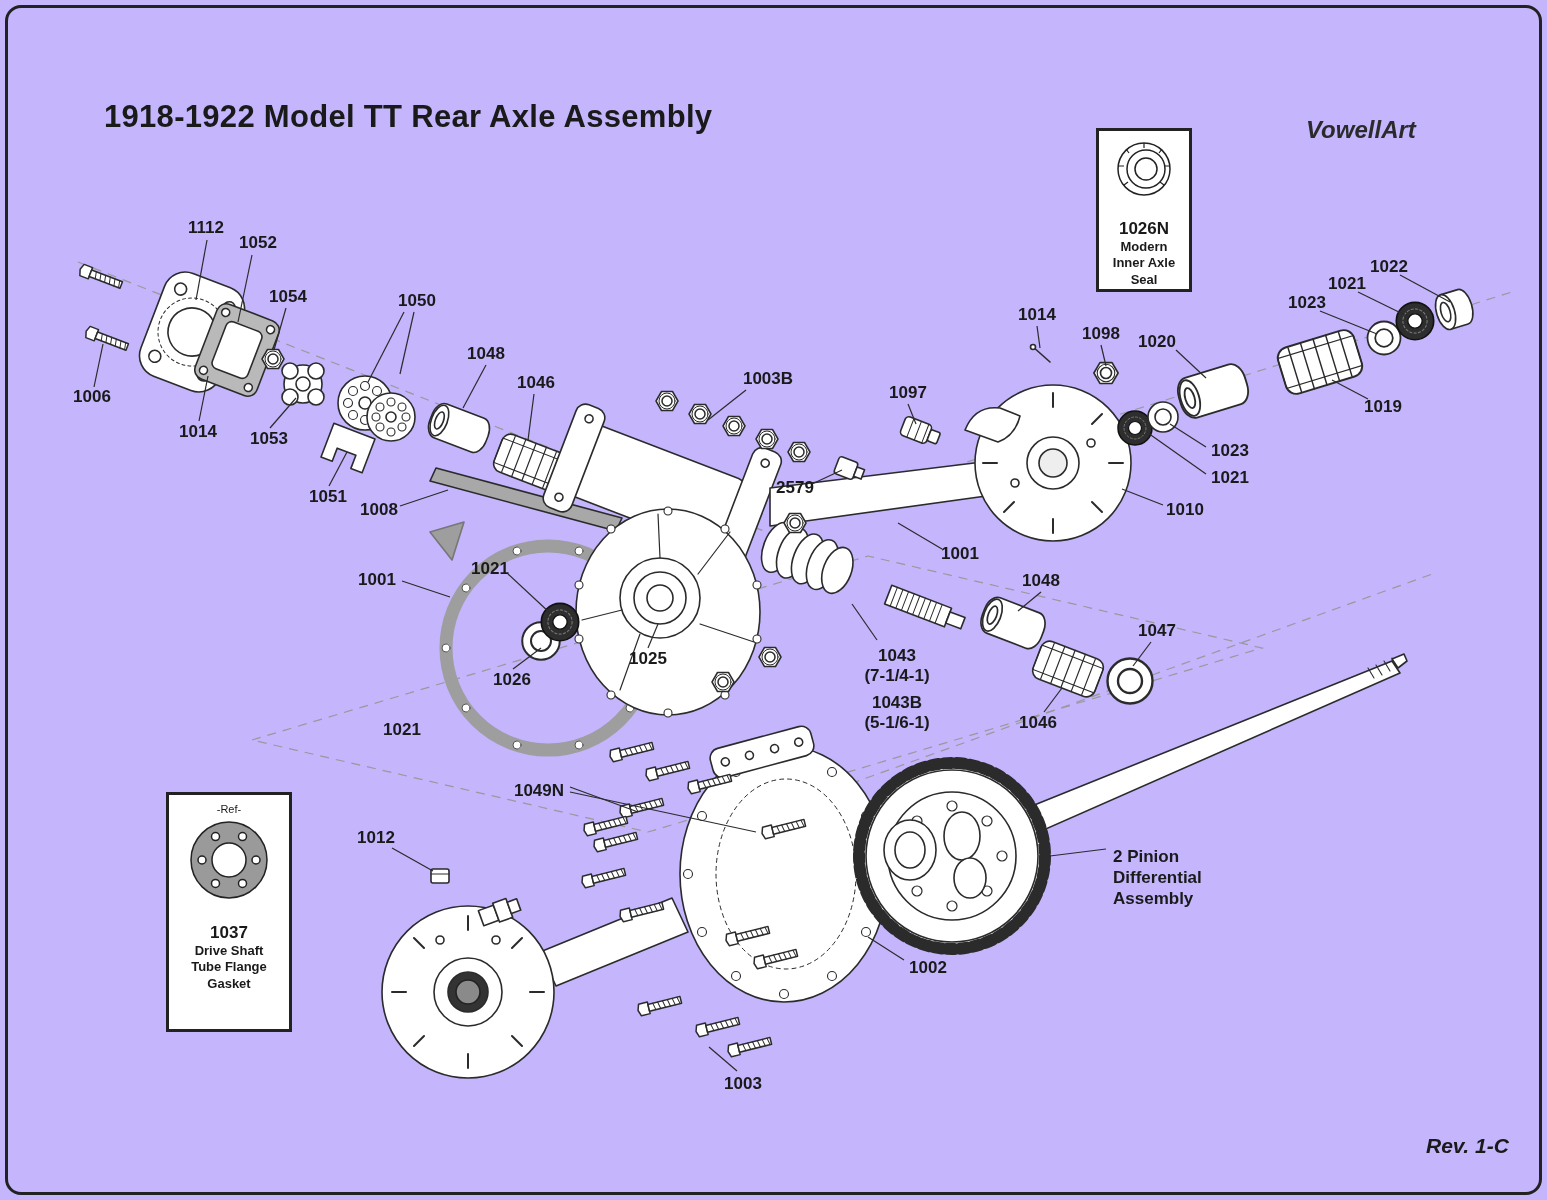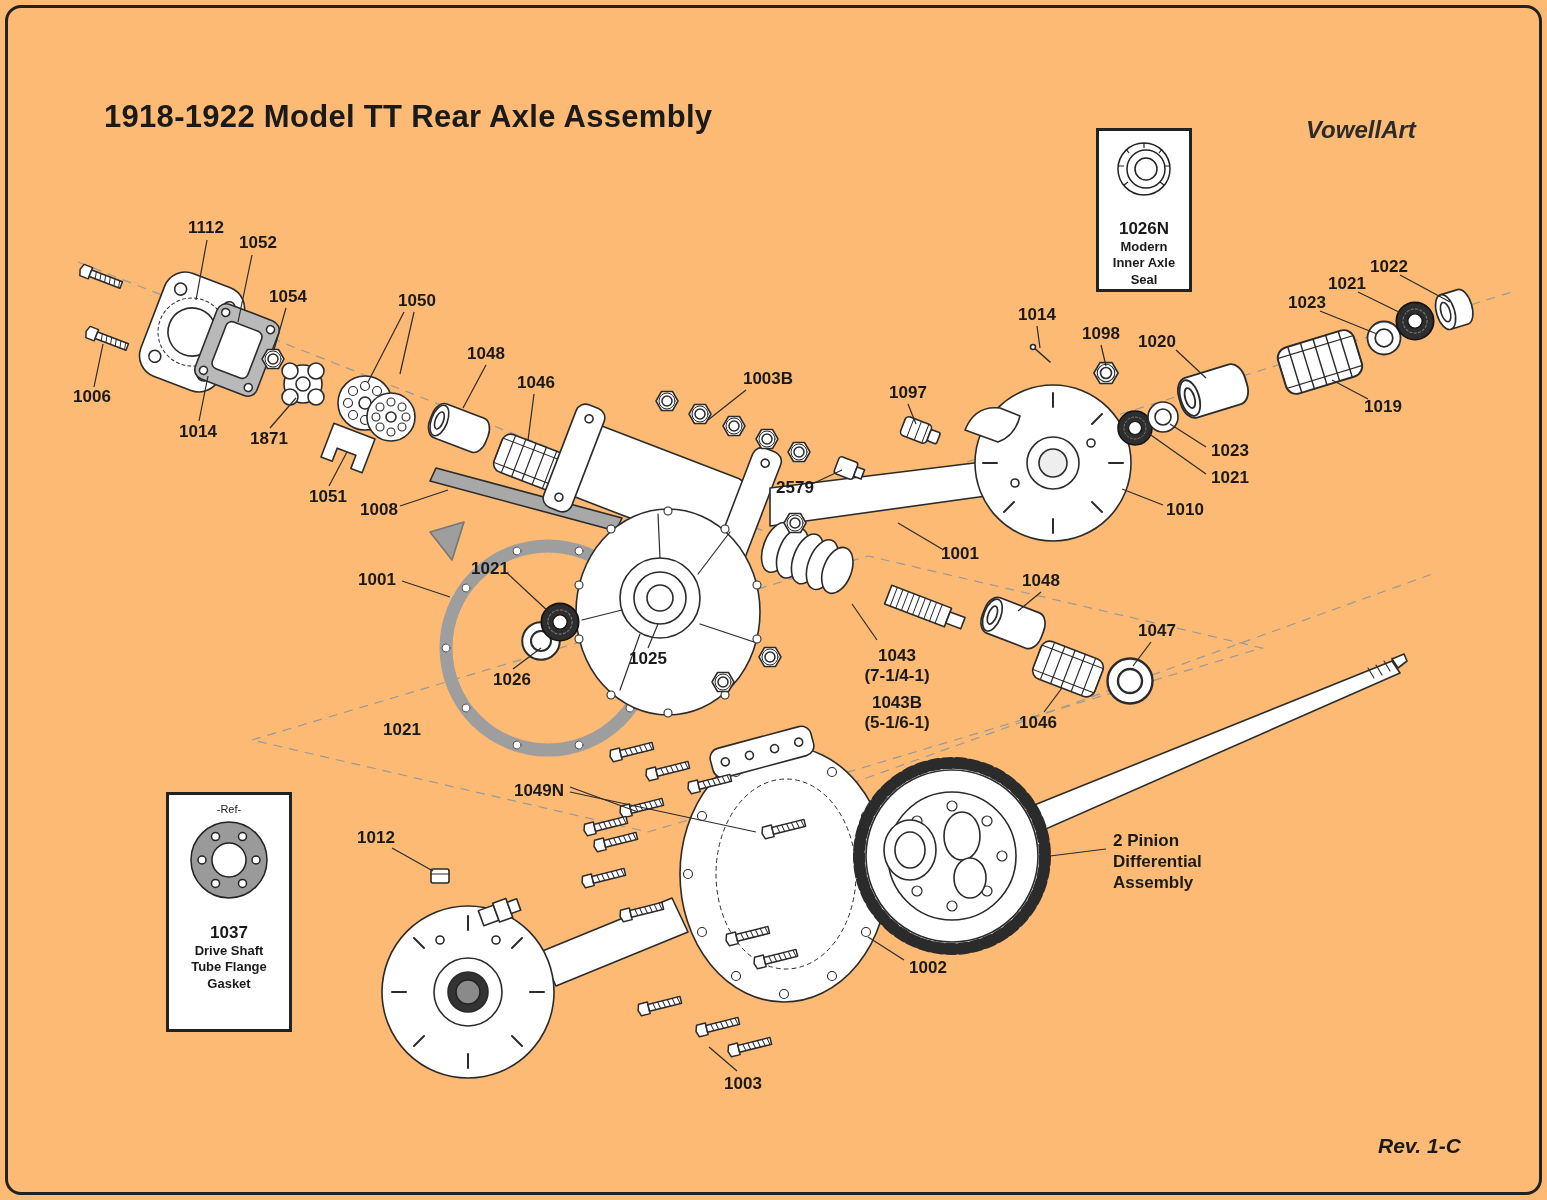--- a/index.html
+++ b/index.html
@@ -1,24 +1,24 @@
 <!DOCTYPE html>
 <html><head>
 <meta charset="utf-8">
 <style>
   *{margin:0;padding:0;box-sizing:border-box}
   body{background:#fff;font-family:"Liberation Sans",sans-serif;}
-  .stage{position:relative;width:1547px;height:1200px;background:#fdba74;overflow:hidden;}
+  .stage{position:relative;width:1547px;height:1200px;background:#c4b5fd;overflow:hidden;}
   .frame{position:absolute;inset:5px;border:3px solid #222;border-radius:16px;pointer-events:none;}
   svg.art{position:absolute;left:0;top:0;}
   .lbl{position:absolute;transform:translate(-50%,-50%);font-weight:bold;font-size:17px;line-height:1.18;color:#1a1a1a;white-space:pre-line;text-align:center;}
-  .lbl-left{position:absolute;font-weight:bold;font-size:17px;line-height:1.24;color:#1a1a1a;white-space:pre-line;text-align:left;}
+  .lbl-left{position:absolute;font-weight:bold;font-size:17px;line-height:1.24;color:#1a1a1a;white-space:pre-line;text-align:left;margin-top:16px;}
   .title{position:absolute;font-weight:bold;font-size:31px;color:#1a1a1a;letter-spacing:.3px;}
   .artist{position:absolute;font-weight:bold;font-style:italic;font-size:24px;color:#2b2b2b;}
-  .revision{position:absolute;font-weight:bold;font-style:italic;font-size:21px;color:#1a1a1a;}
+  .revision{position:absolute;font-weight:bold;font-style:italic;font-size:21px;color:#1a1a1a;margin-left:48px;}
   .callout{position:absolute;border:3px solid #222;background:#fff;text-align:center;padding:8px 4px 6px;}
   .co-part{font-weight:bold;font-size:17px;margin-top:14px;color:#1a1a1a;}
   .co-cap{font-weight:bold;font-size:13px;line-height:1.25;white-space:pre-line;margin-top:0;color:#1a1a1a;}
   .co-ref{font-weight:normal;font-size:11px;color:#1a1a1a;}
 </style>
 </head>
 <body>
 
 <div class="stage">
 
@@ -397,21 +397,21 @@
   <div class="lbl" style="left:1307px;top:303px">1023</div>
   <div class="lbl" style="left:1347px;top:284px">1021</div>
   <div class="lbl" style="left:1389px;top:267px">1022</div>
   <div class="lbl" style="left:1383px;top:407px">1019</div>
   <div class="lbl" style="left:1230px;top:451px">1023</div>
   <div class="lbl" style="left:1230px;top:478px">1021</div>
   <div class="lbl" style="left:1185px;top:510px">1010</div>
   <div class="lbl" style="left:960px;top:554px">1001</div>
   <div class="lbl" style="left:92px;top:397px">1006</div>
   <div class="lbl" style="left:198px;top:432px">1014</div>
-  <div class="lbl" style="left:269px;top:439px">1871</div>
+  <div class="lbl" style="left:269px;top:439px">1053</div>
   <div class="lbl" style="left:328px;top:497px">1051</div>
   <div class="lbl" style="left:379px;top:510px">1008</div>
   <div class="lbl" style="left:795px;top:488px">2579</div>
   <div class="lbl" style="left:377px;top:580px">1001</div>
   <div class="lbl" style="left:490px;top:569px">1021</div>
   <div class="lbl" style="left:512px;top:680px">1026</div>
   <div class="lbl" style="left:648px;top:659px">1025</div>
   <div class="lbl" style="left:1041px;top:581px">1048</div>
   <div class="lbl" style="left:897px;top:666px">1043
 (7-1/4-1)</div>

